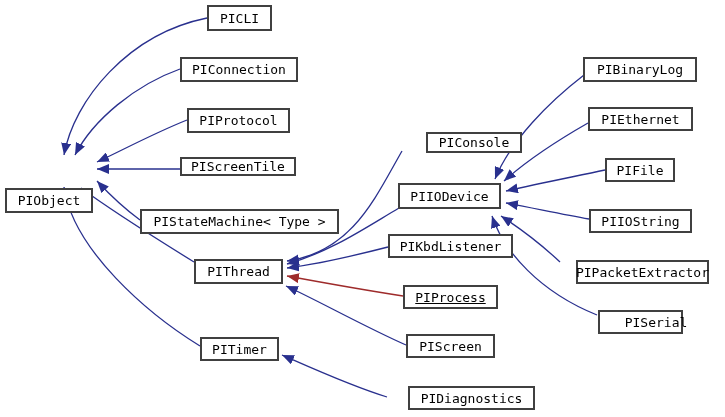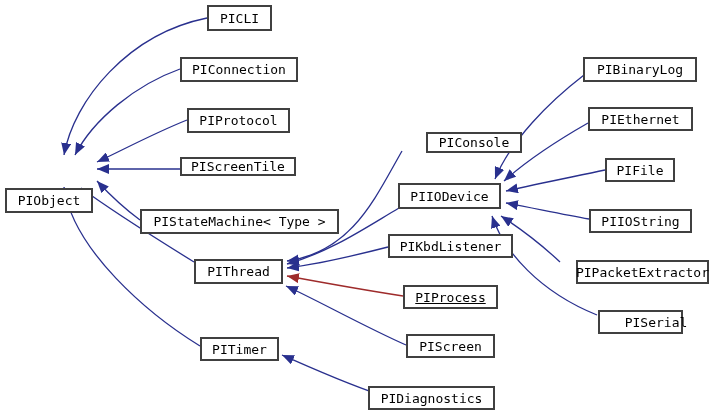--- a/index.html
+++ b/index.html
@@ -79,20 +79,20 @@
     <div class="node" style="left: 187px; top: 108px; width: 103px; height: 25px;"><span>PIProtocol</span></div>
     <div class="node" style="left: 180px; top: 157px; width: 116px; height: 19px;"><span>PIScreenTile</span></div>
     <div class="node" style="left: 140px; top: 209px; width: 199px; height: 25px;"><span>PIStateMachine&lt; Type &gt;</span></div>
     <div class="node" style="left: 194px; top: 259px; width: 89px; height: 25px;"><span>PIThread</span></div>
     <div class="node" style="left: 200px; top: 337px; width: 79px; height: 24px;"><span>PITimer</span></div>
     <div class="node" style="left: 402px; top: 132px; width: 96px; height: 21px; margin-left: 24px;"><span>PIConsole</span></div>
     <div class="node" style="left: 398px; top: 183px; width: 103px; height: 26px;"><span>PIIODevice</span></div>
     <div class="node" style="left: 388px; top: 234px; width: 125px; height: 24px;"><span>PIKbdListener</span></div>
     <div class="node" style="left: 403px; top: 285px; width: 95px; height: 24px; text-decoration: underline;"><span>PIProcess</span></div>
     <div class="node" style="left: 406px; top: 334px; width: 89px; height: 24px;"><span>PIScreen</span></div>
-    <div class="node" style="left: 368px; top: 386px; width: 127px; height: 24px;"><span>PIDiagnostics</span></div>
+    <div class="node" style="left: 408px; top: 386px; width: 127px; height: 24px;"><span>PIDiagnostics</span></div>
     <div class="node" style="left: 583px; top: 57px; width: 114px; height: 25px;"><span>PIBinaryLog</span></div>
     <div class="node" style="left: 588px; top: 107px; width: 105px; height: 24px;"><span>PIEthernet</span></div>
     <div class="node" style="left: 605px; top: 158px; width: 70px; height: 24px;"><span>PIFile</span></div>
     <div class="node" style="left: 589px; top: 209px; width: 103px; height: 24px;"><span>PIIOString</span></div>
     <div class="node" style="left: 576px; top: 260px; width: 133px; height: 24px;"><span>PIPacketExtractor</span></div>
     <div class="node" style="left: 598px; top: 310px; width: 85px; height: 24px; padding-left: 31px;"><span>PISerial</span></div>
   </div>
 
 </body></html>

